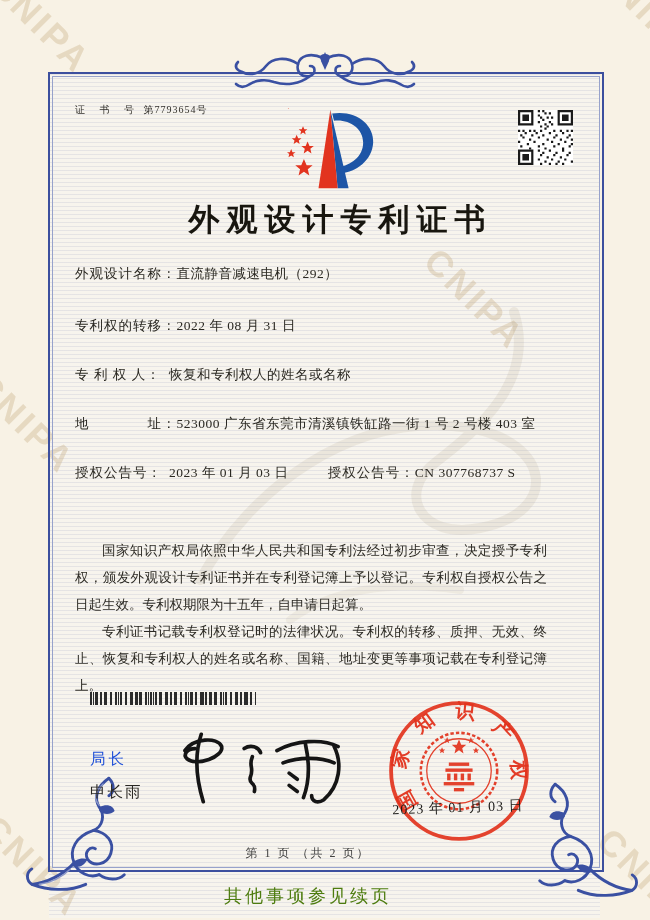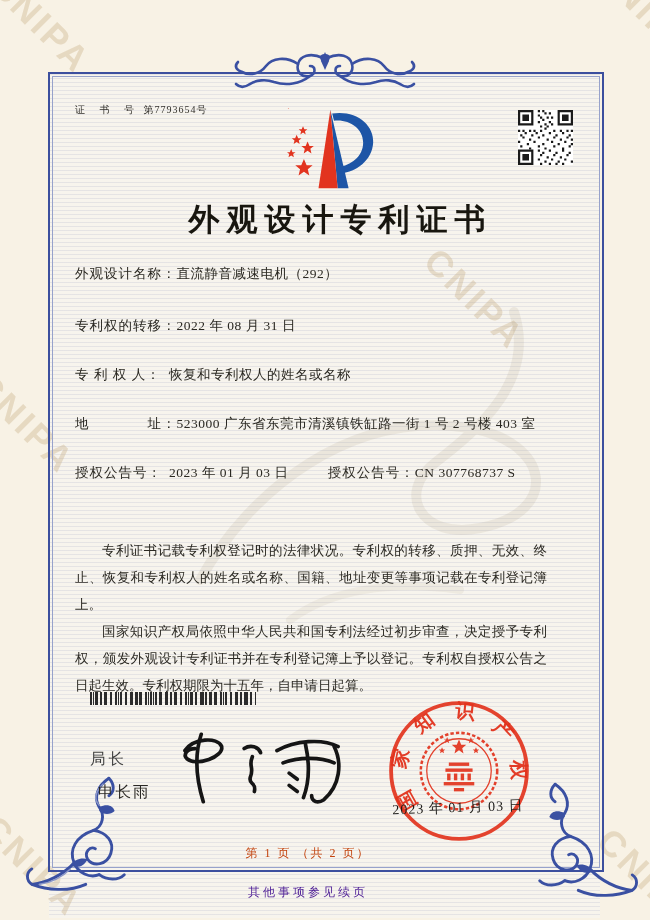--- a/index.html
+++ b/index.html
@@ -35,30 +35,30 @@
   .val{white-space:pre;letter-spacing:0.5px;}
   .grant2{margin-left:36px;}
   .paras{position:absolute;left:75px;top:537px;width:472px;font-size:13.5px;line-height:27px;
          text-align:justify;color:#2c2a24;}
   .paras p{margin:0;text-indent:2em;}
   .barcode{position:absolute;left:90px;top:692px;width:166px;height:13px;
      background:
        repeating-linear-gradient(90deg,#2b2b2b 0 2px,rgba(0,0,0,0) 2px 5px),
        repeating-linear-gradient(90deg,#2b2b2b 0 1px,rgba(0,0,0,0) 1px 7px),
        repeating-linear-gradient(90deg,rgba(0,0,0,0) 0 3px,#2b2b2b 3px 4px,rgba(0,0,0,0) 4px 11px);}
-  .signer-title{position:absolute;left:90px;top:749px;font-size:15.5px;letter-spacing:3px;color:#404040;}
-  .signer-name{position:absolute;left:98px;top:782px;font-size:15.5px;letter-spacing:2px;color:#2a2824;}
+  .signer-title{position:absolute;left:90px;top:749px;font-size:15.5px;letter-spacing:3px;color:#1d4ed8;}
+  .signer-name{position:absolute;left:90px;top:782px;font-size:15.5px;letter-spacing:2px;color:#2a2824;}
   .sig{position:absolute;left:172px;top:722px;}
   .seal{position:absolute;left:386px;top:698px;}
   .seal-date{position:absolute;left:368px;top:799px;width:180px;text-align:center;z-index:6;
              font-size:14px;letter-spacing:1px;color:#1c1b18;transform:rotate(-2deg);}
   .pageno{position:absolute;left:48px;top:845px;width:520px;text-align:center;
-          font-size:12px;letter-spacing:2px;color:#c2410c;}
+          font-size:12px;letter-spacing:2px;color:#404040;}
   .note{position:absolute;left:48px;top:884px;width:520px;text-align:center;
-        font-size:12px;letter-spacing:3px;color:#4c1d95;}
+        font-size:18px;letter-spacing:3px;color:#4d7c0f;}
 </style>
 </head>
 <body>
 
 <div class="page">
 
   <div class="pattern"></div>
 
   <span class="wm" style="left:-22px;top:2px;">CNIPA</span>
   <span class="wm" style="left:583px;top:-12px;">CNIPA</span>
@@ -166,22 +166,22 @@
       <div class="frow">
         <span class="lbl">地　　　　址：</span><span class="val">523000 广东省东莞市清溪镇铁缸路一街 1 号 2 号楼 403 室</span>
       </div>
       <div class="frow">
         <span class="lbl">授权公告号：</span><span class="val">2023 年 01 月 03 日</span>
         <span class="lbl grant2" style="min-width:0;">授权公告号：</span><span class="val">CN 307768737 S</span>
       </div>
     </div>
 
     <div class="paras">
+      <p>国家知识产权局依照中华人民共和国专利法经过初步审查，决定授予专利权，颁发外观设计专利证书并在专利登记簿上予以登记。专利权自授权公告之日起生效。专利权期限为十五年，自申请日起算。</p>
       <p>专利证书记载专利权登记时的法律状况。专利权的转移、质押、无效、终止、恢复和专利权人的姓名或名称、国籍、地址变更等事项记载在专利登记簿上。</p>
-      <p>国家知识产权局依照中华人民共和国专利法经过初步审查，决定授予专利权，颁发外观设计专利证书并在专利登记簿上予以登记。专利权自授权公告之日起生效。专利权期限为十五年，自申请日起算。</p>
     </div>
 
     <div class="barcode"></div>
 
     <div class="signer-title">局长</div>
     <div class="signer-name">申长雨</div>
 
     <svg class="sig" width="175" height="92" viewBox="0 0 170 90">
       <g fill="none" stroke="#151515" stroke-width="3.6" stroke-linecap="round">
         <path d="M28,12 C22,30 22,52 30,78"></path>

